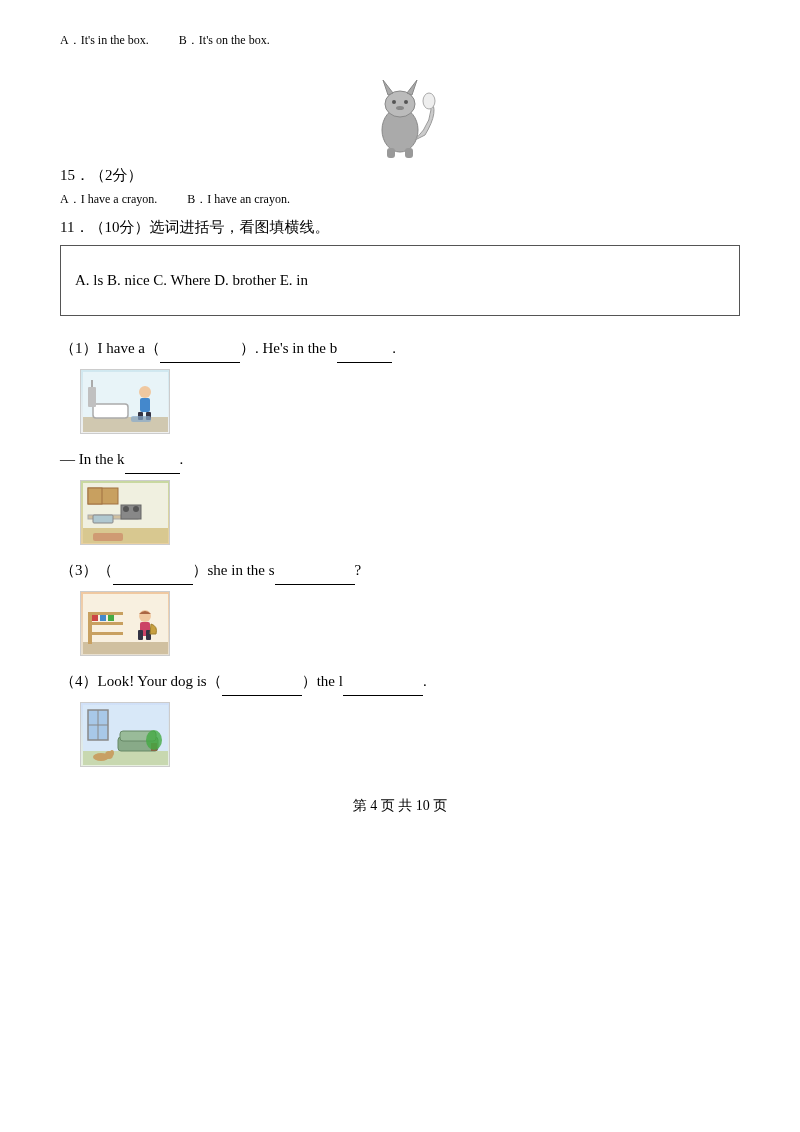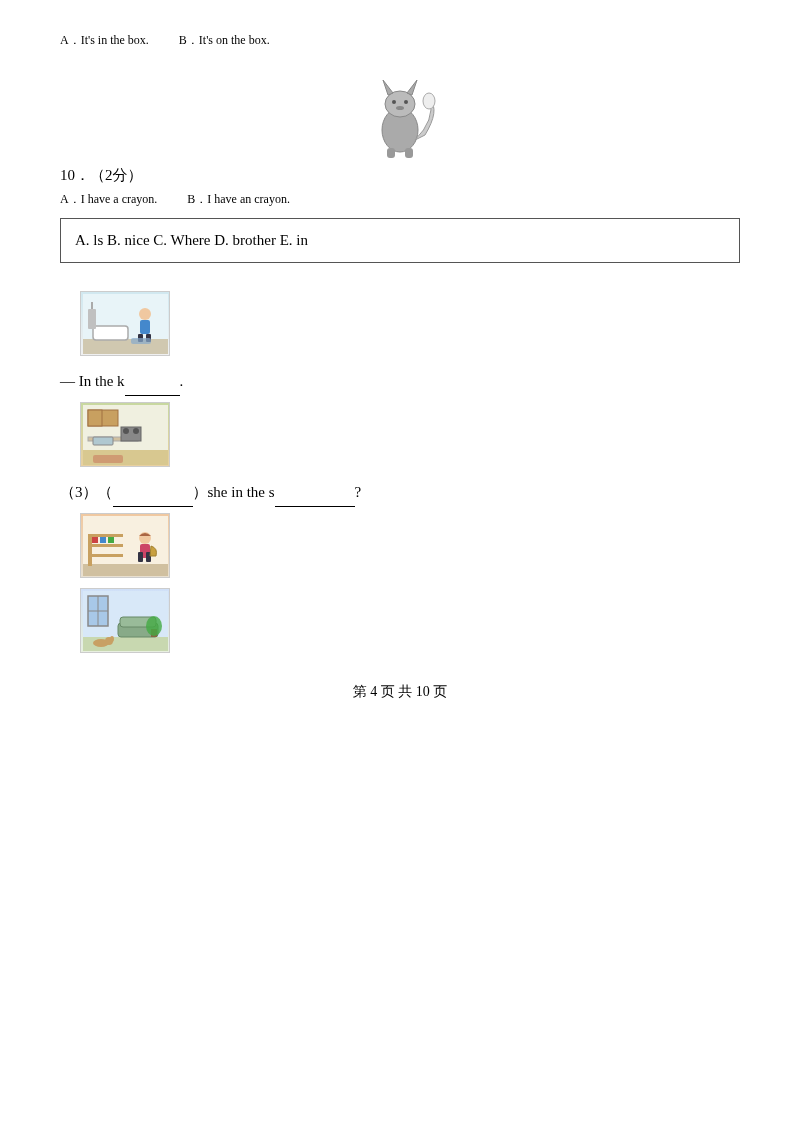--- a/index.html
+++ b/index.html
@@ -37,23 +37,23 @@
       font-size: 17px;
       font-weight: bold;
       margin: 16px 0 8px 0;
     }
     .sub-instruction {
       font-size: 15px;
       margin-bottom: 8px;
     }
     .word-box {
       border: 1px solid #555;
-      padding: 8px 14px;
-      font-size: 15px;
-      margin-bottom: 28px;
+      padding: 21px 14px;
+      font-size: 15px;
+      margin-bottom: 17px;
       line-height: 1.8;
     }
     .fill-item {
       margin: 10px 0 6px 0;
       font-size: 15px;
       line-height: 2;
     }
     .blank {
       display: inline-block;
       width: 80px;
@@ -131,34 +131,40 @@
       <path d="M60,80 Q80,60 75,40 Q85,50 70,75 Z" fill="#ccc" stroke="#999" stroke-width="1"></path>
 
       <ellipse cx="74" cy="41" rx="6" ry="8" fill="#eee" stroke="#aaa" stroke-width="1"></ellipse>
 
       <rect x="32" y="88" width="8" height="10" rx="3" fill="#999"></rect>
       <rect x="50" y="88" width="8" height="10" rx="3" fill="#999"></rect>
     </svg>
   </div>
 
   <div class="question-num">
-    <span>10．（2分）</span>
+    <span>15．（2分）</span>
   </div>
   <div class="option-line">
     <span>A．I have a crayon.</span>
     &nbsp;&nbsp;&nbsp;&nbsp;&nbsp;&nbsp;&nbsp;&nbsp;
     <span>B．I have an crayon.</span>
   </div>
 
 
+  <div class="sub-instruction">
+    <span>11．（10分）选词进括号，看图填横线。</span>
+  </div>
 
   <div class="word-box">
     <span>A. ls    B. nice    C. Where    D. brother    E. in</span>
   </div>
 
+  <div class="fill-item">
+    （1）I have a（<span class="blank"></span>）. He's in the b<span class="blank-short"></span>.
+  </div>
 
   <div class="illustration img-bathroom">
     <svg width="85" height="60" viewBox="0 0 85 60">
 
       <rect x="0" y="45" width="85" height="15" fill="#d0c8b0"></rect>
 
       <rect x="0" y="0" width="85" height="45" fill="#e8f4f8"></rect>
 
       <rect x="10" y="32" width="35" height="14" rx="3" fill="#fff" stroke="#aaa" stroke-width="1.5"></rect>
 
@@ -224,20 +230,23 @@
 
       <path d="M56,20 Q62,14 68,20" fill="#aa6644"></path>
       <rect x="57" y="28" width="10" height="14" rx="2" fill="#cc4466"></rect>
       <rect x="55" y="36" width="5" height="10" rx="1" fill="#334"></rect>
       <rect x="63" y="36" width="5" height="10" rx="1" fill="#334"></rect>
 
       <path d="M68,30 Q75,32 73,40 L67,40 Z" fill="#c8a040" stroke="#a08030" stroke-width="1"></path>
     </svg>
   </div>
 
+  <div class="fill-item">
+    （4）Look! Your dog is（<span class="blank"></span>）the l<span class="blank"></span>.
+  </div>
 
   <div class="illustration img-living">
     <svg width="85" height="60" viewBox="0 0 85 60">
 
       <rect x="0" y="46" width="85" height="14" fill="#c8d8b0"></rect>
 
       <rect x="0" y="0" width="85" height="46" fill="#d8e8f8"></rect>
 
       <rect x="5" y="5" width="20" height="30" fill="#a8c8e8" stroke="#888" stroke-width="1.5"></rect>
       <line x1="15" y1="5" x2="15" y2="35" stroke="#888" stroke-width="1"></line>

